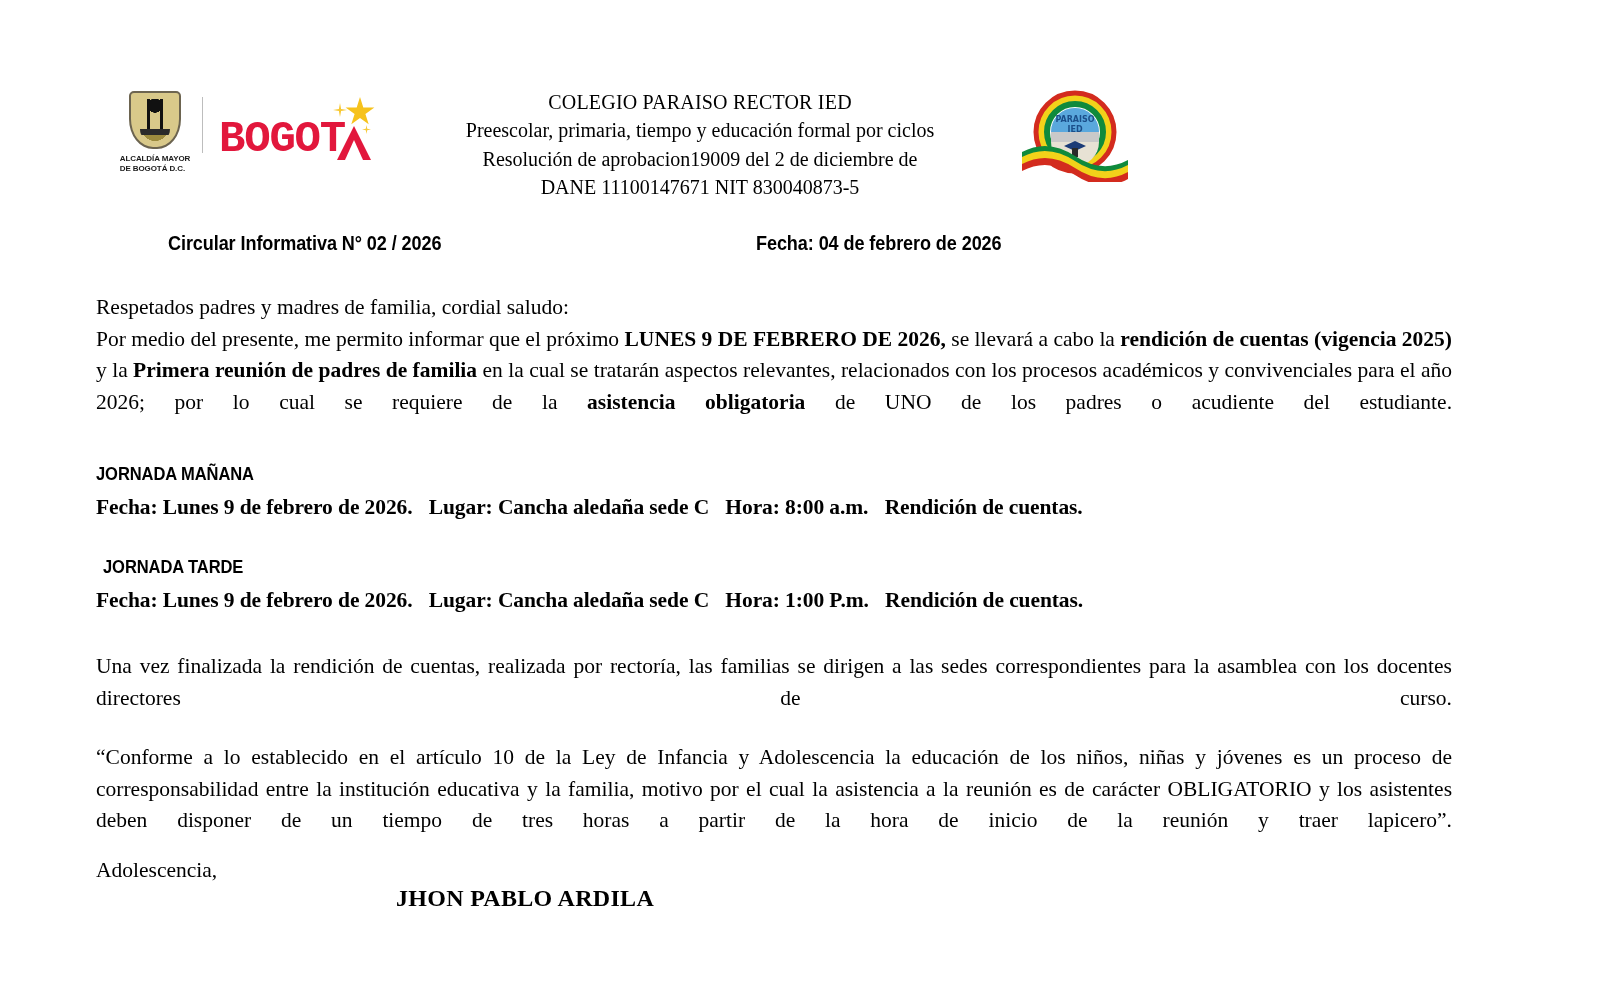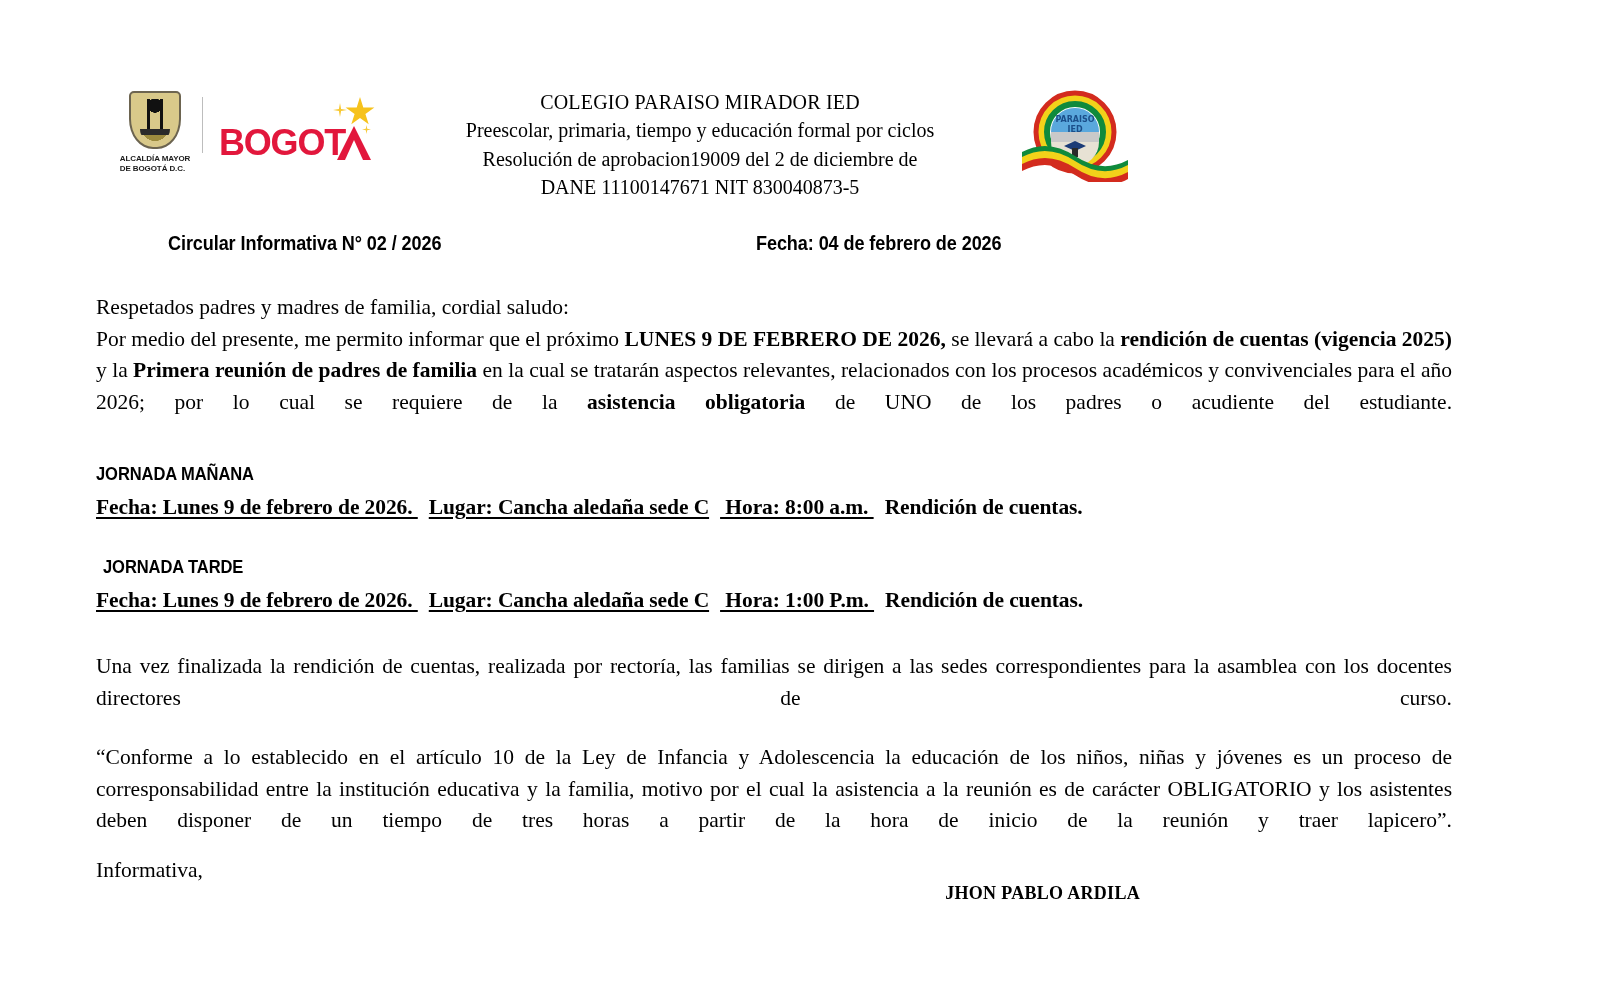--- a/index.html
+++ b/index.html
@@ -103,22 +103,22 @@
 
   .bogota-mark {
     position: relative;
     width: 158px;
     height: 70px;
   }
   .bogota-word {
     position: absolute;
     left: 0;
     bottom: 6px;
-    font-family: Liberation Sans, sans-serif;
-    font-size: 36px;
+    font-family: Liberation Mono, monospace;
+    font-size: 44px;
     font-weight: bold;
     letter-spacing: -1.2px;
     color: #e2173c;
     line-height: 1;
   }
   .bogota-chevron {
     position: absolute;
     right: 6px;
     bottom: 7px;
     width: 0;
@@ -254,33 +254,32 @@
   }
   #jornada-tarde .jornada-title { margin-left: 7px; }
 
   .jornada-detail {
     font-size: 21.5px;
     font-weight: bold;
     white-space: nowrap;
     letter-spacing: -0.1px;
   }
   .jornada-detail .u {
-    text-decoration: underline;
     text-underline-offset: 3px;
     text-decoration-thickness: 1.6px;
   }
   .jornada-detail .gap { display: inline-block; width: 11px; }
 
   .sign-block {
     position: absolute;
     left: 396px;
     top: 881px;
     width: 744px;
-    text-align: right;
-    font-size: 18px;
+    text-align: left;
+    font-size: 24px;
     font-weight: bold;
     line-height: 1.42;
     letter-spacing: 0.3px;
   }
 </style>
 </head>
 <body>
 
 <div class="page">
 
@@ -300,21 +299,21 @@
       <div class="bogota-mark">
         <div class="bogota-word">BOGOT</div>
         <div class="bogota-chevron"></div>
         <div class="bogota-star"></div>
         <div class="bogota-sparkle"></div>
         <div class="bogota-sparkle2"></div>
       </div>
     </div>
 
     <div class="header-text">
-      <div class="hl hl-title">COLEGIO PARAISO MIRADOR IED</div>
+      <div class="hl hl-title">COLEGIO PARAISO RECTOR IED</div>
       <div class="hl">Preescolar, primaria, tiempo y educación formal por ciclos</div>
       <div class="hl">Resolución de aprobacion19009 del 2 de diciembre de</div>
       <div class="hl">DANE 11100147671 NIT 830040873-5</div>
     </div>
 
     <div class="crest">
       <svg viewBox="0 0 118 92" width="118" height="92" aria-hidden="true">
         <circle cx="59" cy="42" r="37" fill="none" stroke="#d32b1e" stroke-width="9"></circle>
         <circle cx="59" cy="42" r="33" fill="none" stroke="#f2d21a" stroke-width="7"></circle>
         <circle cx="59" cy="42" r="28" fill="none" stroke="#0f8a3c" stroke-width="6"></circle>
@@ -355,20 +354,20 @@
 
   <div class="body-block" id="closing-block">
     <p class="just-last"> Una vez finalizada la rendición de cuentas, realizada por rectoría, las familias se dirigen a las sedes correspondientes para la asamblea con los docentes directores de curso.</p>
   </div>
 
   <div class="body-block" id="quote-block">
     <p class="just-last"> “Conforme a lo establecido en el artículo 10 de la Ley de Infancia y Adolescencia la educación de los niños, niñas y jóvenes es un proceso de corresponsabilidad entre la institución educativa y la familia, motivo por el cual la asistencia a la reunión es de carácter OBLIGATORIO y los asistentes deben disponer de un tiempo de tres horas a partir de la hora de inicio de la reunión y traer lapicero”.</p>
   </div>
 
   <div class="body-block" id="atentamente-block">
-    <p>Informativa,</p>
+    <p>Adolescencia,</p>
   </div>
 
   <div class="sign-block">
     <div>JHON PABLO ARDILA</div>
   </div>
 
 </div>
 
 </body></html>

